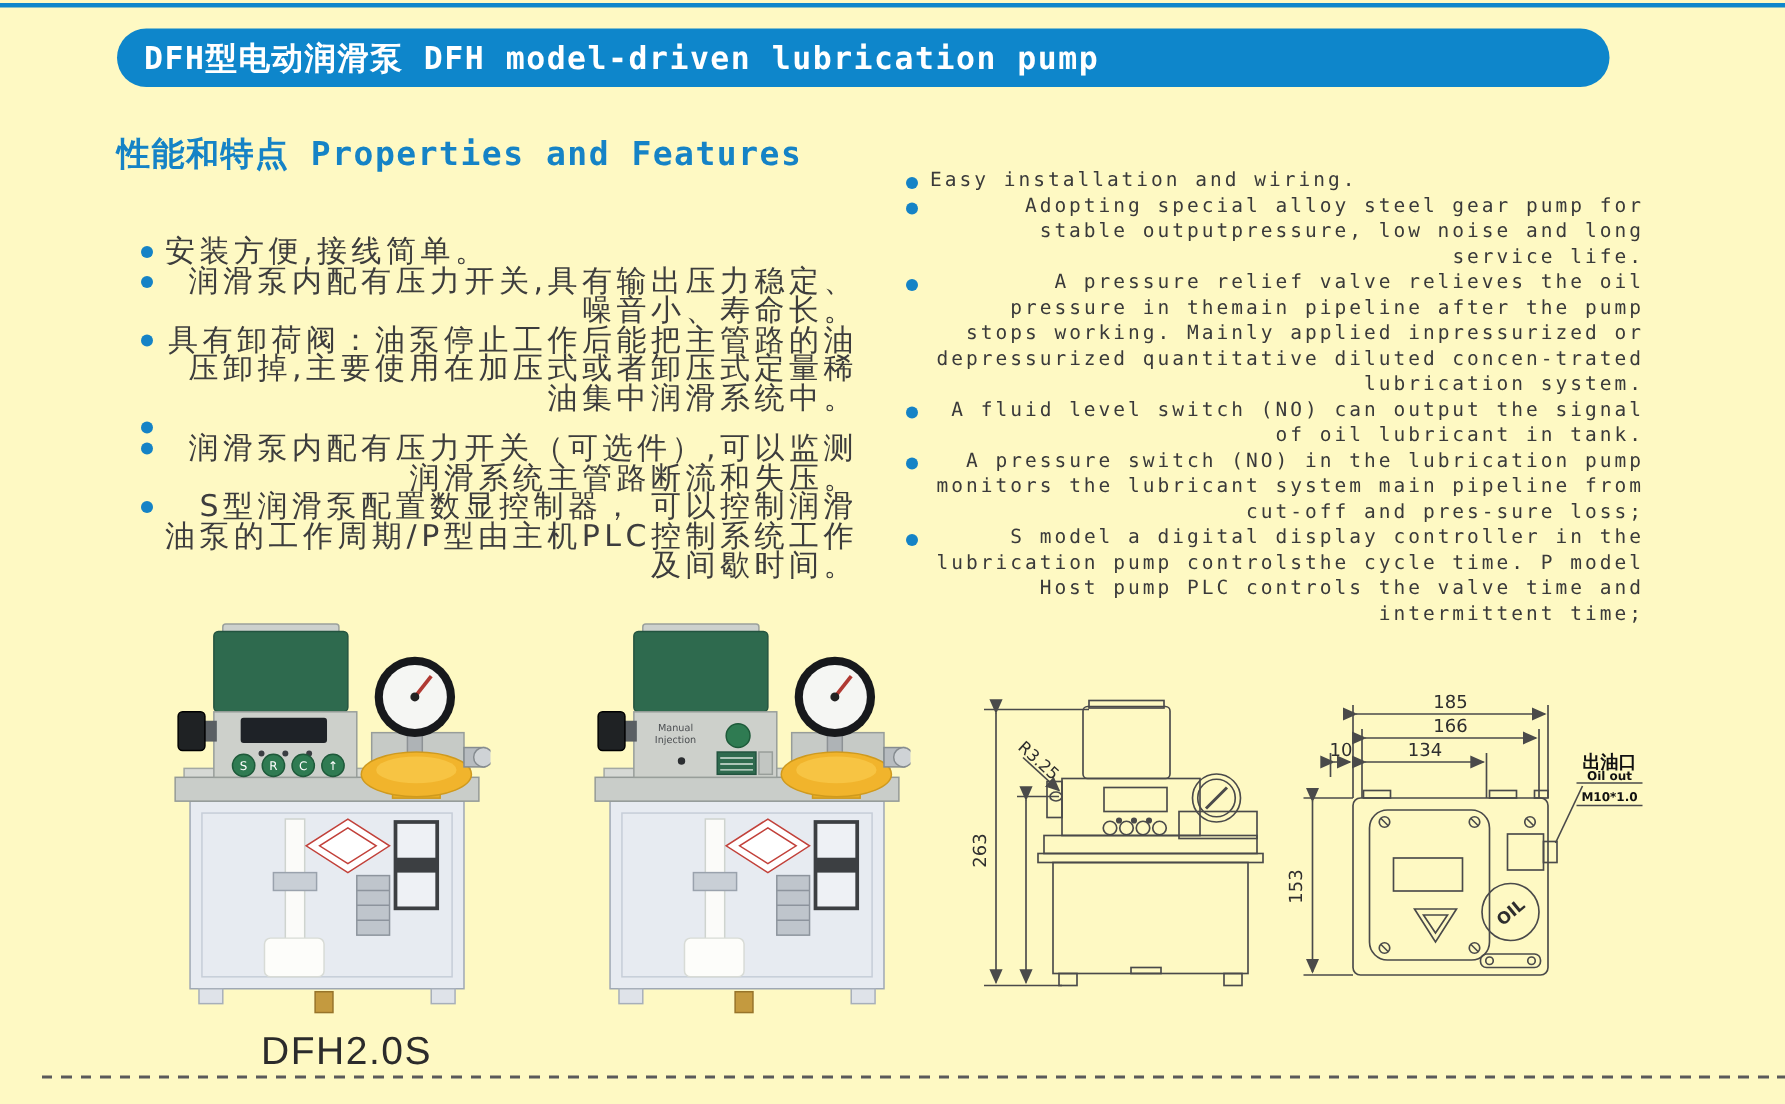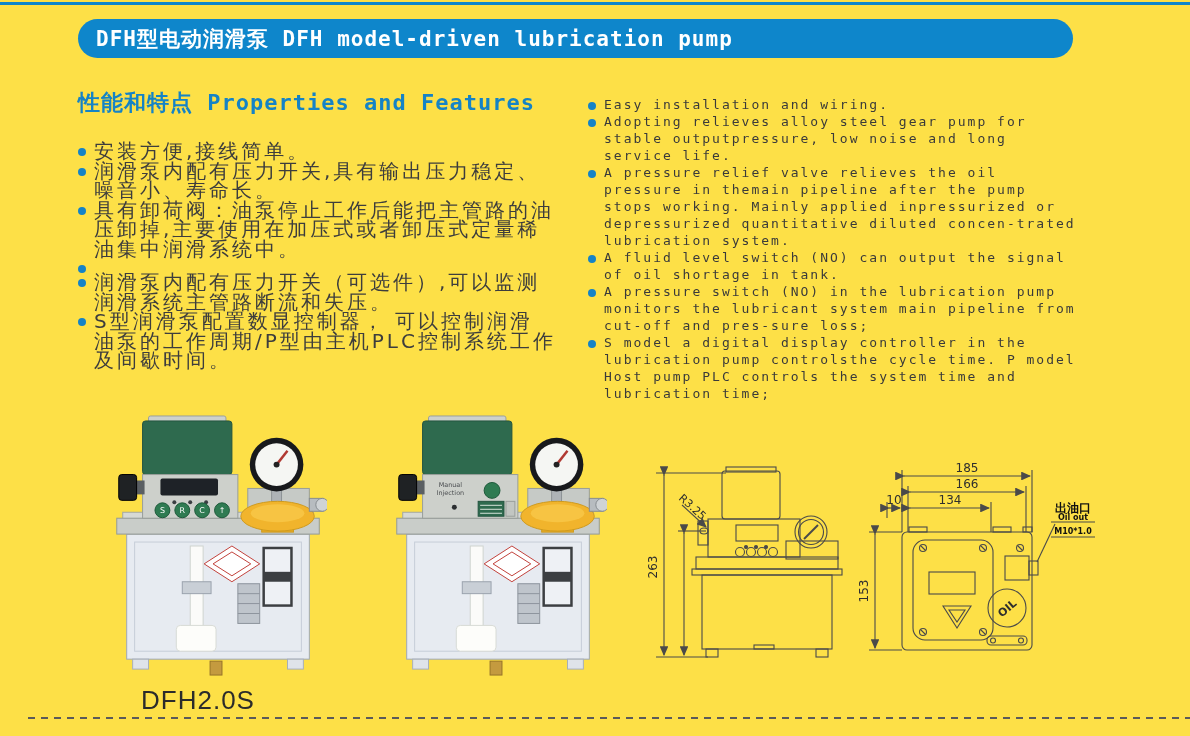--- a/index.html
+++ b/index.html
@@ -1,33 +1,33 @@
 <!DOCTYPE html>
 <html><head>
 <meta charset="utf-8">
 <style>
   html,body{margin:0;padding:0;background:#fff;}
-  #page{position:relative;width:1190px;height:736px;background:#fde047;overflow:hidden;
+  #page{position:relative;width:1190px;height:736px;background:#fef9c3;overflow:hidden;
         font-family:"DejaVu Sans","Liberation Sans",sans-serif;}
   .topline{position:absolute;left:0;top:2px;width:1190px;height:3px;background:#0e86cb;}
   .header-bar{position:absolute;left:78px;top:19px;width:995px;height:39px;background:#0e86cb;
         border-radius:20px;display:flex;align-items:center;padding-left:18px;box-sizing:border-box;}
   .header-bar .title{color:#fff;font-family:"DejaVu Sans Mono","Liberation Mono",monospace;
         font-weight:bold;font-size:21px;letter-spacing:1px;white-space:nowrap;}
   .sec-heading{position:absolute;left:78px;top:88px;color:#1583c6;font-weight:bold;font-size:22px;
         letter-spacing:1px;font-family:"DejaVu Sans Mono","Liberation Mono",monospace;white-space:nowrap;}
-  ul.feats{list-style:none;margin:0;padding:0;position:absolute;}
+  ul.feats{list-style:none;margin:16px;padding:0;position:absolute;text-align:right;}
   ul.feats li{display:flex;align-items:flex-start;}
   .dot{flex:none;width:8px;height:8px;border-radius:50%;background:#1583c6;margin-top:6px;margin-right:8px;}
   #feats-cn{left:78px;top:142px;width:478px;}
   #feats-cn .ftext{font-size:20px;line-height:19.5px;letter-spacing:3px;color:#3d3d3d;}
   #feats-en{left:588px;top:96px;width:492px;}
   #feats-en .ftext{font-family:"DejaVu Sans Mono","Liberation Mono",monospace;
         font-size:13px;line-height:17px;letter-spacing:2px;color:#3a3a3a;}
-  .prod-label{position:absolute;width:180px;text-align:center;font-size:26px;color:#2b2b2b;
+  .prod-label{position:absolute;width:180px;text-align:right;font-size:26px;color:#2b2b2b;
         letter-spacing:1px;font-family:"Liberation Sans","DejaVu Sans",sans-serif;}
   .pump-svg{position:absolute;width:215px;height:268px;}
   .draw-svg{position:absolute;}
   .dashline{position:absolute;left:28px;top:717px;width:1162px;height:2px;
         background:repeating-linear-gradient(90deg,#5a5a5a 0 7px,transparent 7px 13px);}
   svg text{font-family:"DejaVu Sans","Liberation Sans",sans-serif;}
 </style>
 </head>
 <body>
 
@@ -67,37 +67,37 @@
       </li>
   </ul>
 
   <ul class="feats" id="feats-en">
     <li>
         <span class="dot"></span>
         <span class="ftext">Easy installation and wiring.</span>
       </li>
     <li>
         <span class="dot"></span>
-        <span class="ftext">Adopting relieves alloy steel gear pump for stable outputpressure, low noise and long service life.</span>
+        <span class="ftext">Adopting special alloy steel gear pump for stable outputpressure, low noise and long service life.</span>
       </li>
     <li>
         <span class="dot"></span>
         <span class="ftext">A pressure relief valve relieves the oil pressure in themain pipeline after the pump stops working. Mainly applied inpressurized or depressurized quantitative diluted concen-trated lubrication system.</span>
       </li>
     <li>
         <span class="dot"></span>
-        <span class="ftext">A fluid level switch (NO) can output the signal of oil shortage in tank.</span>
+        <span class="ftext">A fluid level switch (NO) can output the signal of oil lubricant in tank.</span>
       </li>
     <li>
         <span class="dot"></span>
         <span class="ftext">A pressure switch (NO) in the lubrication pump monitors the lubricant system main pipeline from cut-off and pres-sure loss;</span>
       </li>
     <li>
         <span class="dot"></span>
-        <span class="ftext">S model a digital display controller in the lubrication pump controlsthe cycle time. P model Host pump PLC controls the system time and lubrication time;</span>
+        <span class="ftext">S model a digital display controller in the lubrication pump controlsthe cycle time. P model Host pump PLC controls the valve time and intermittent time;</span>
       </li>
   </ul>
 
   <svg class="pump-svg" style="left:112px;top:413px;" viewBox="0 0 215 270">
     <g>
       <rect x="14" y="122" width="184" height="126" fill="#e7ebf1" stroke="#9fa8b4"></rect>
       <rect x="22" y="130" width="168" height="110" fill="none" stroke="#c6cdd8"></rect>
       <rect x="20" y="248" width="16" height="10" fill="#dfe3e9" stroke="#a7afba"></rect>
       <rect x="176" y="248" width="16" height="10" fill="#dfe3e9" stroke="#a7afba"></rect>
       <rect x="98" y="250" width="12" height="14" fill="#c49a3f" stroke="#97742a"></rect>

